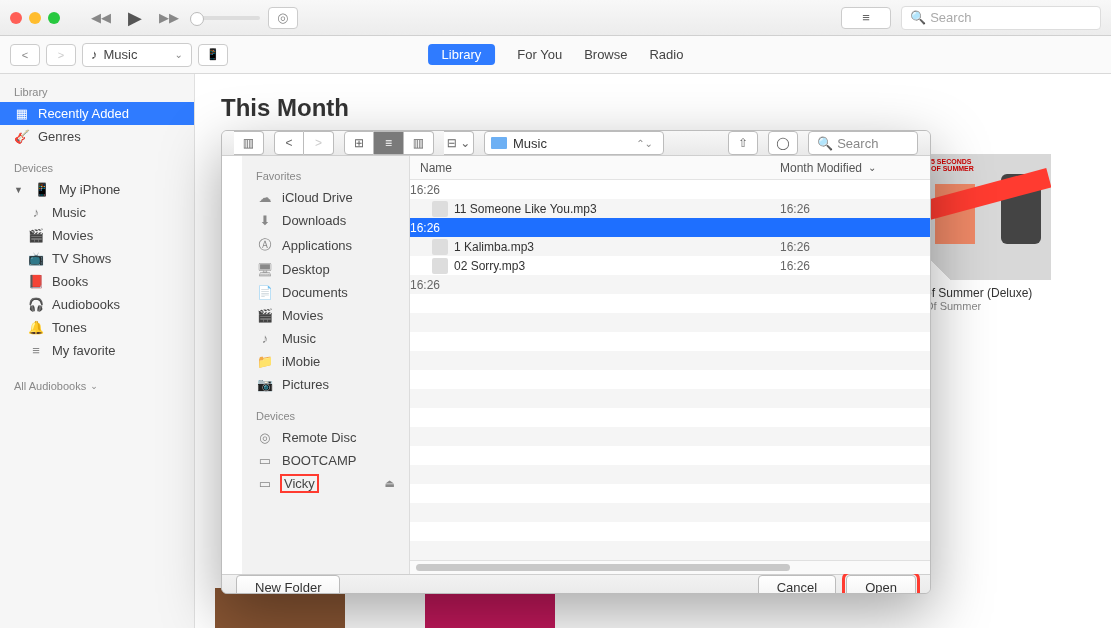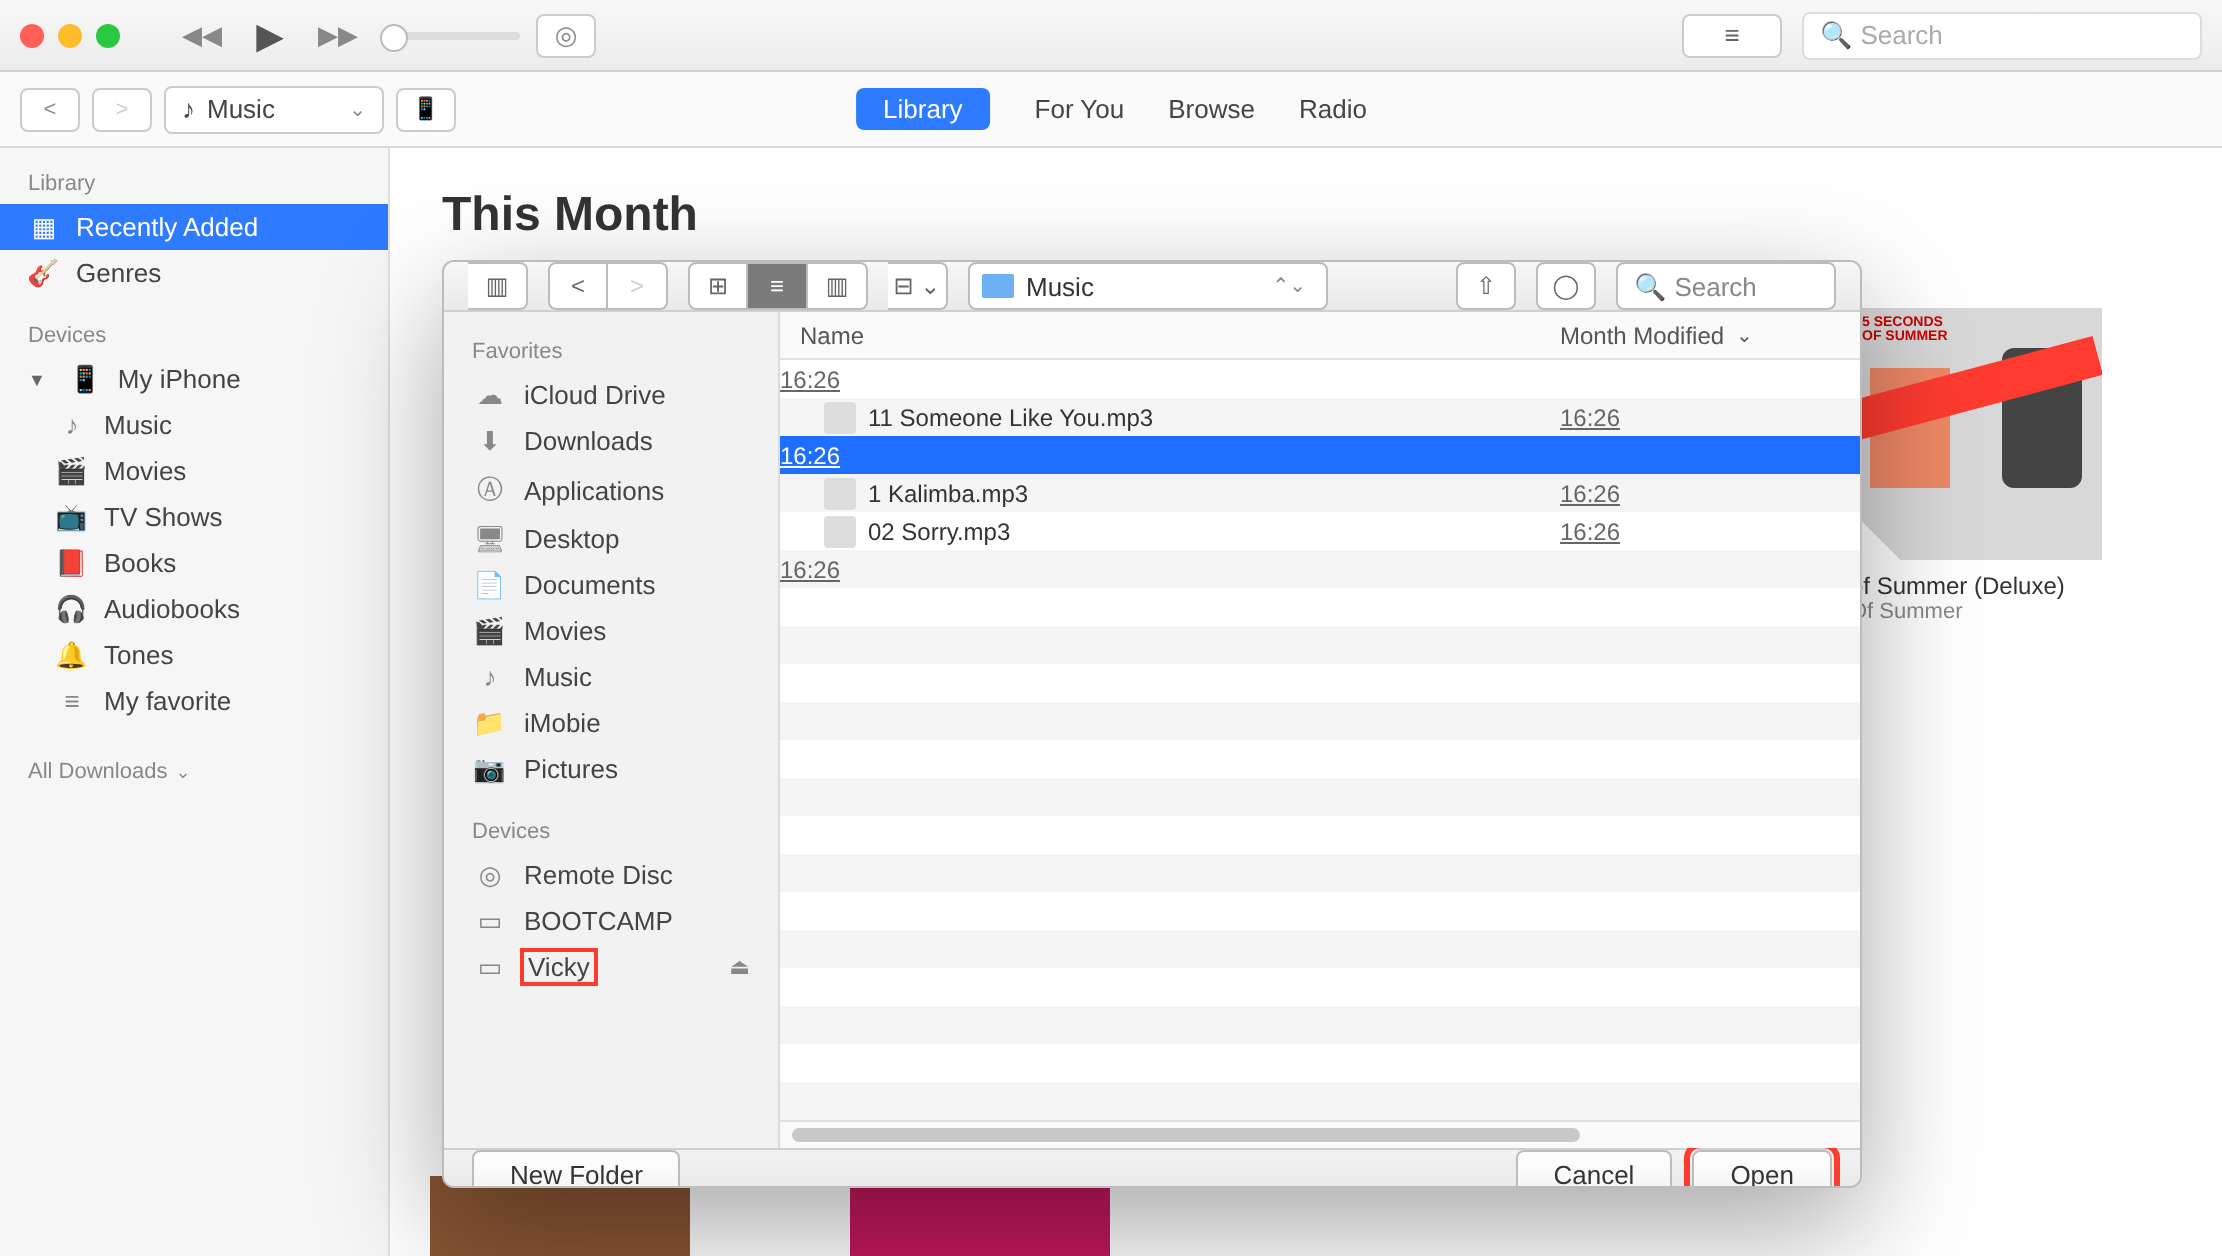--- a/index.html
+++ b/index.html
@@ -53,35 +53,35 @@
 .tb-group .tb-btn:first-child{border-radius:4px 0 0 4px;}
 .tb-group .tb-btn:last-child{border-radius:0 4px 4px 0;border-left:none;}
 .tb-group .tb-btn.mid{border-left:none;}
 .tb-btn.single{border-radius:4px;}
 .tb-btn.active{background:#7a7a7a;color:#fff;}
 .path-select { display:flex;align-items:center;gap:6px;background:#fff;border:1px solid #bcbcbc;border-radius:4px;height:24px;padding:0 10px 0 6px;width:180px;}
 .folder-ico{width:16px;height:12px;background:#6db0f4;border-radius:1px;}
 .dlg-search { width:110px;height:24px;border:1px solid #bcbcbc;border-radius:4px;background:#fff;display:flex;align-items:center;padding:0 8px;color:#888;gap:4px;}
 
 .dlg-body { flex:1; display:flex; background:#fff;}
-.dlg-sidebar { width:168px;background:#f2f2f2;border-right:1px solid #dcdcdc;padding:10px 0;font-size:13px;overflow:auto;}
+.dlg-sidebar { width:168px;background:#f2f2f2;border-right:1px solid #dcdcdc;padding:10px 0;font-size:13px;overflow:auto;margin-left:20px;}
 .dlg-sidebar .sec{color:#888;font-size:11px;padding:4px 14px;}
 .dlg-sidebar .sitem{display:flex;align-items:center;gap:8px;padding:4px 14px;color:#444;}
 .dlg-sidebar .sitem .si{width:18px;color:#888;display:flex;justify-content:center;}
 .eject{margin-left:auto;color:#888;font-size:11px;}
 
 .file-area { flex:1; display:flex;flex-direction:column;}
 .fheader { height:24px;background:#fafafa;border-bottom:1px solid #e3e3e3;display:flex;align-items:center;color:#555;font-size:12px;}
 .fheader .col-name{flex:1;padding-left:10px;}
 .fheader .col-date{width:150px;display:flex;align-items:center;gap:6px;}
 .filelist{flex:1;overflow:auto;}
 .frow{height:19px;display:flex;align-items:center;font-size:12px;color:#333;}
 .frow:nth-child(even){background:#f5f5f5;}
 .frow .fn{flex:1;display:flex;align-items:center;gap:6px;padding-left:22px;}
-.frow .fd{width:150px;color:#666;text-decoration:underline;}
+.frow .fd{width:150px;color:#666;}
 .frow.sel{background:#1e6fff;color:#fff;}
 .frow.sel .fd{color:#fff;}
 .fileico{width:16px;height:16px;background:#ddd;border-radius:2px;flex-shrink:0;}
 .frow.sel .fileico{background:#ffb3b3;}
 
 .dlg-footer { height:46px;border-top:1px solid #cfcfcf;background:linear-gradient(#f2f2f2,#e8e8e8);display:flex;align-items:center;padding:0 14px;}
 .fbtn{height:24px;padding:0 18px;border:1px solid #bcbcbc;border-radius:4px;background:linear-gradient(#fff,#f3f3f3);font-size:13px;color:#333;display:flex;align-items:center;}
 .fbtn.primary{outline:3px solid #ff3b30;outline-offset:1px;}
 .spacer{flex:1;}
 
@@ -174,21 +174,21 @@
     <div class="item">
         <span class="icn">🔔</span>
         <span>Tones</span>
       </div>
     <div class="item">
         <span class="icn">≡</span>
         <span>My favorite</span>
       </div>
 
     <div class="sec-title" style="margin-top:14px;display:flex;align-items:center;gap:4px;">
-        <span>All Downloads</span>
+        <span>All Audiobooks</span>
         <span style="font-size:9px;">⌄</span>
       </div>
   </div>
 
   <div class="content">
     <h1>This Month</h1>
     <div class="album-card">
       <div class="album-cover">
         <div style="position:absolute;inset:0;background:linear-gradient(45deg,#fff 0 10%,transparent 10%),#d8d8d8;"></div>
         <div style="position:absolute;left:6px;top:4px;font-size:7px;color:#c00;font-weight:bold;">5 SECONDS<br>OF SUMMER</div>

